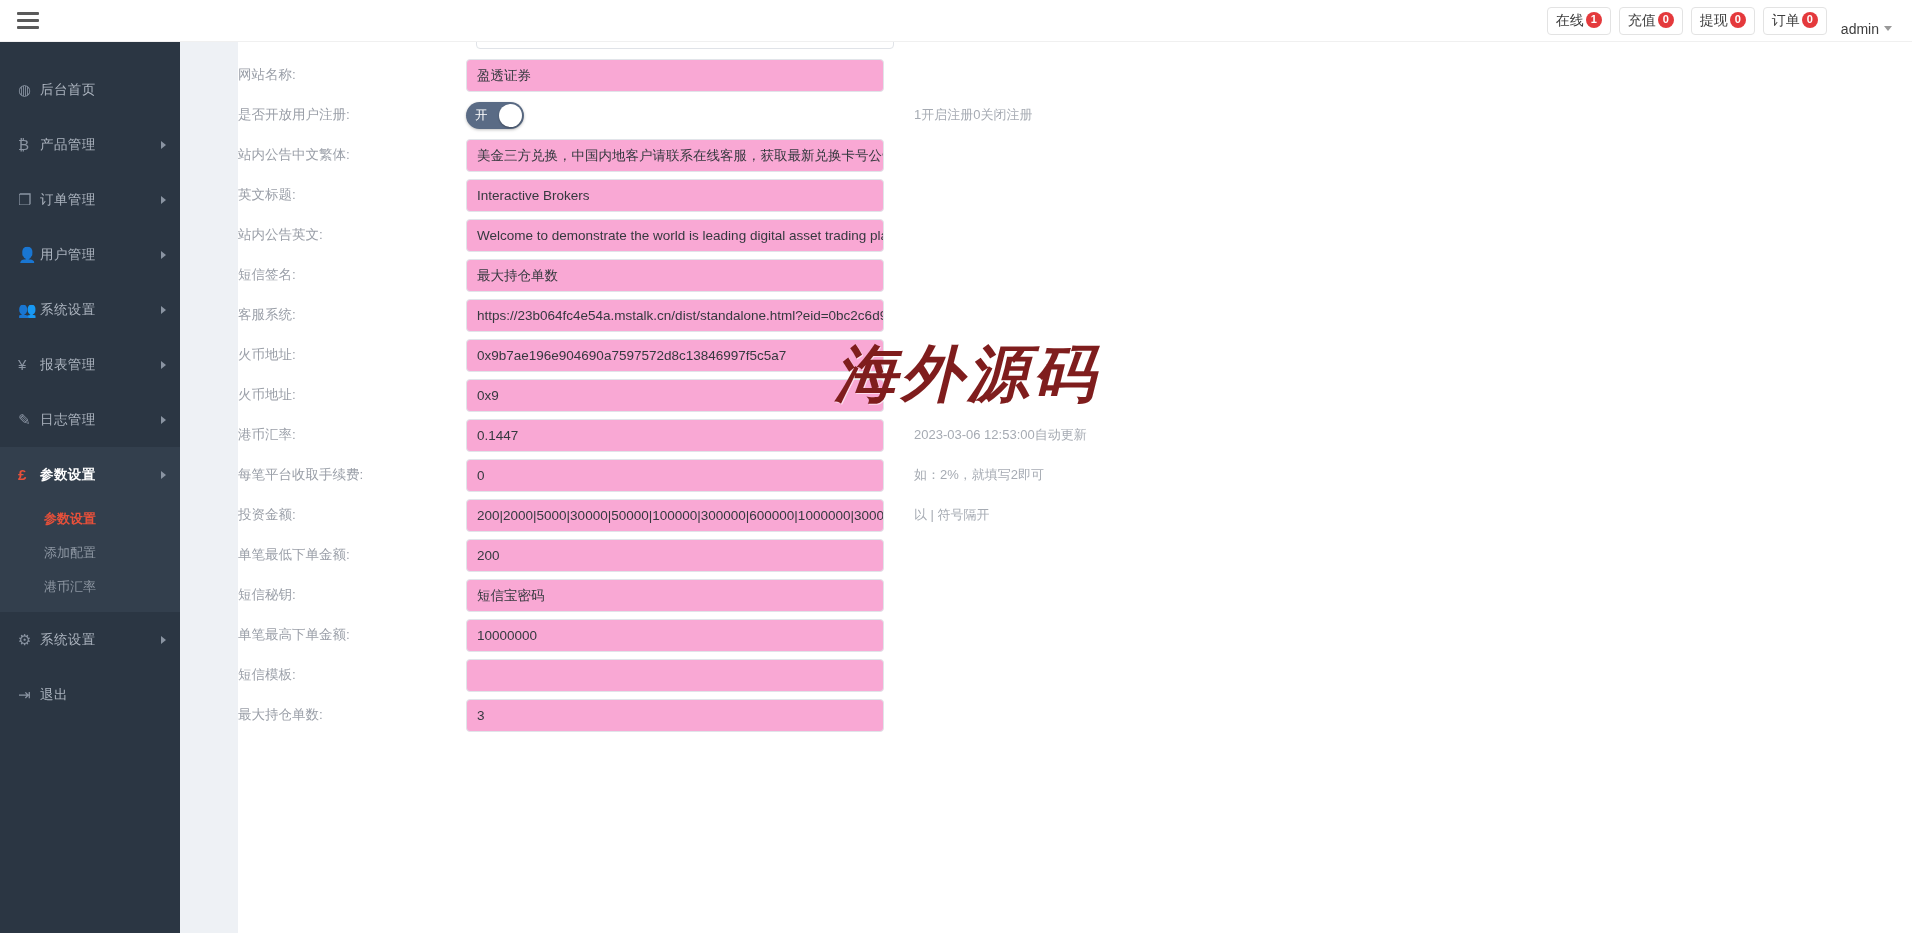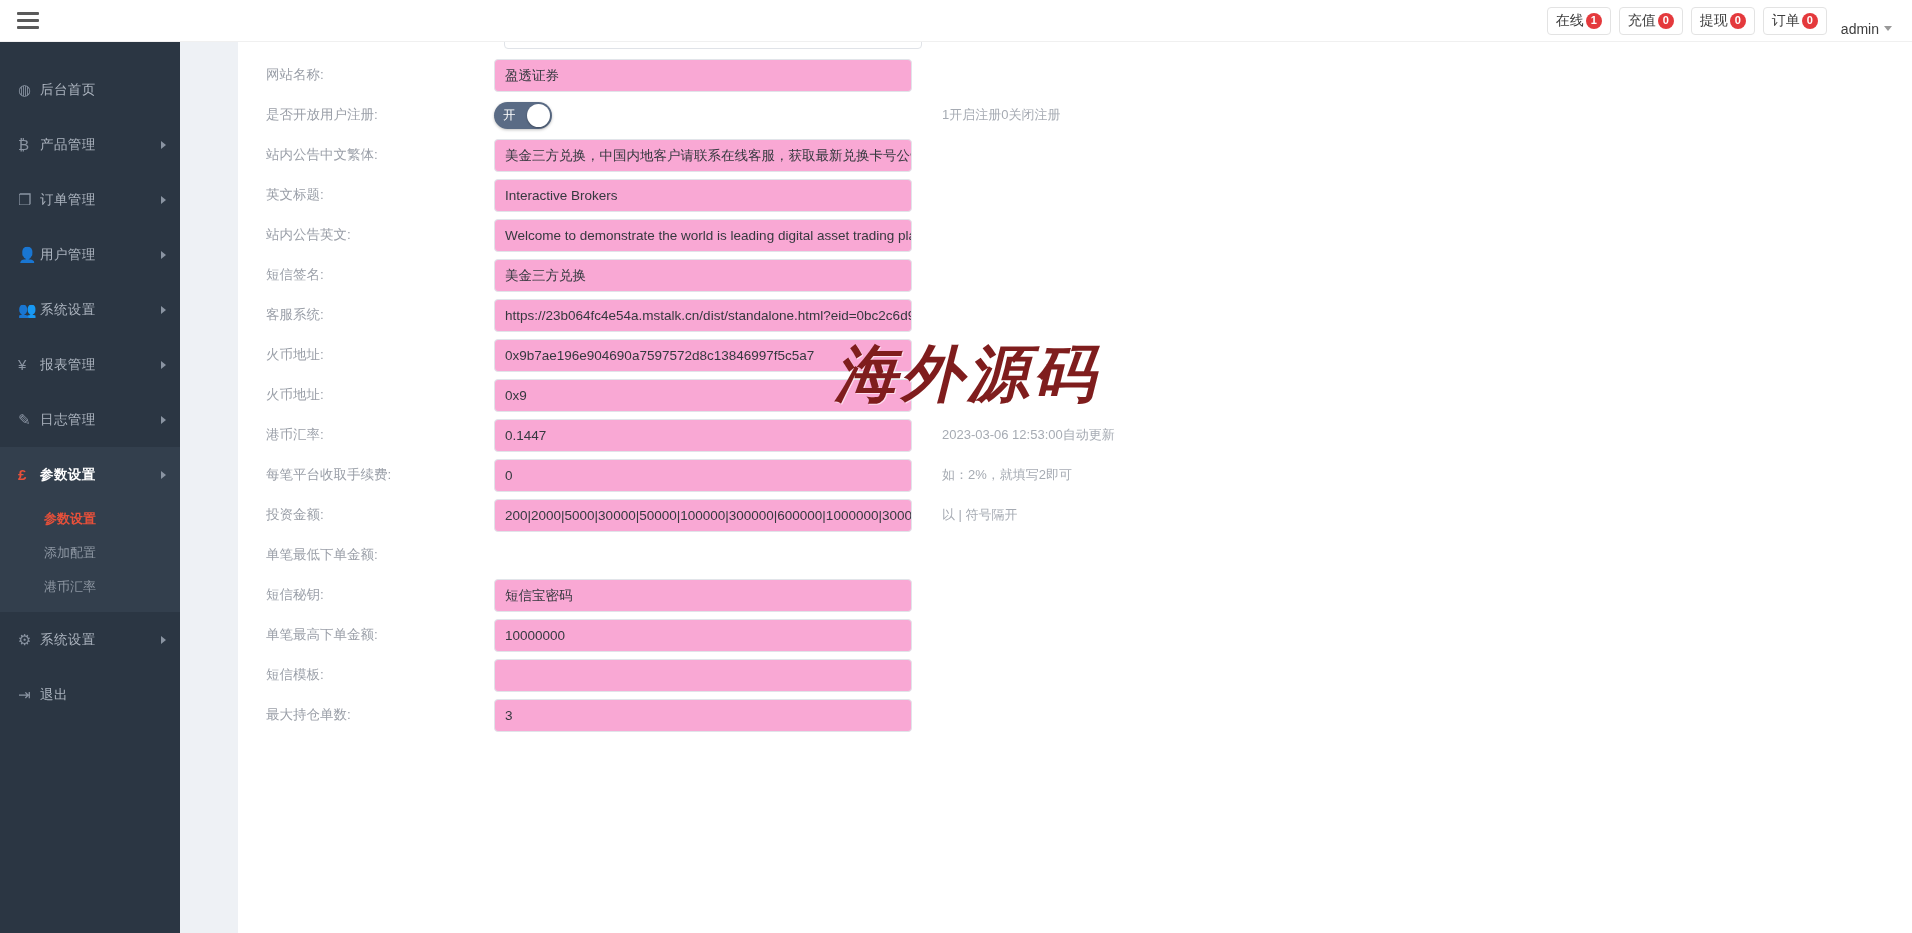--- a/index.html
+++ b/index.html
@@ -33,21 +33,21 @@
     margin: 2px 0;
     border-radius: 1px;
   }
   .topbar-right {
     margin-left: auto;
     display: flex; align-items: center;
     padding-right: 14px;
     gap: 8px;
   }
   .stat-btn {
-    display: flex; align-items: center;
+    display: flex; align-items: flex-start;
     gap: 2px;
     border: 1px solid #e3e3e3;
     border-radius: 4px;
     background: #fff;
     padding: 4px 8px;
     height: 28px;
     font-size: 14px;
     color: #3d3d3d;
     cursor: pointer;
     white-space: nowrap;
@@ -142,21 +142,20 @@
     position: absolute;
     top: 0; left: 0;
     width: 58px; height: 891px;
     background: #eef1f5;
   }
   .panel {
     position: absolute;
     top: 0; left: 58px;
     width: 1034px; height: 891px;
     background: #ffffff;
-    margin-left: 28px;
   }
   .form {
     padding-top: 0;
   }
   .cut-row {
     height: 13px;
     position: relative;
   }
   .cut-row .cut-input {
     position: absolute;
@@ -403,21 +402,21 @@
           <div class="form-row">
             <div class="f-label">站内公告英文:</div>
             <div class="f-field">
               <div class="f-input">Welcome to demonstrate the world is leading digital asset trading platfo</div>
             </div>
             <div class="f-help"></div>
           </div>
           <div class="form-row">
             <div class="f-label">短信签名:</div>
             <div class="f-field">
-              <div class="f-input">美金三方兑换</div>
+              <div class="f-input">最大持仓单数</div>
             </div>
             <div class="f-help"></div>
           </div>
           <div class="form-row">
             <div class="f-label">客服系统:</div>
             <div class="f-field">
               <div class="f-input">https://23b064fc4e54a.mstalk.cn/dist/standalone.html?eid=0bc2c6d9fe1</div>
             </div>
             <div class="f-help"></div>
           </div>
@@ -451,20 +450,23 @@
           </div>
           <div class="form-row">
             <div class="f-label">投资金额:</div>
             <div class="f-field">
               <div class="f-input">200|2000|5000|30000|50000|100000|300000|600000|1000000|3000000|50</div>
             </div>
             <div class="f-help">以 | 符号隔开</div>
           </div>
           <div class="form-row">
             <div class="f-label">单笔最低下单金额:</div>
+            <div class="f-field">
+              <div class="f-input">200</div>
+            </div>
             <div class="f-help"></div>
           </div>
           <div class="form-row">
             <div class="f-label">短信秘钥:</div>
             <div class="f-field">
               <div class="f-input">短信宝密码</div>
             </div>
             <div class="f-help"></div>
           </div>
           <div class="form-row">

